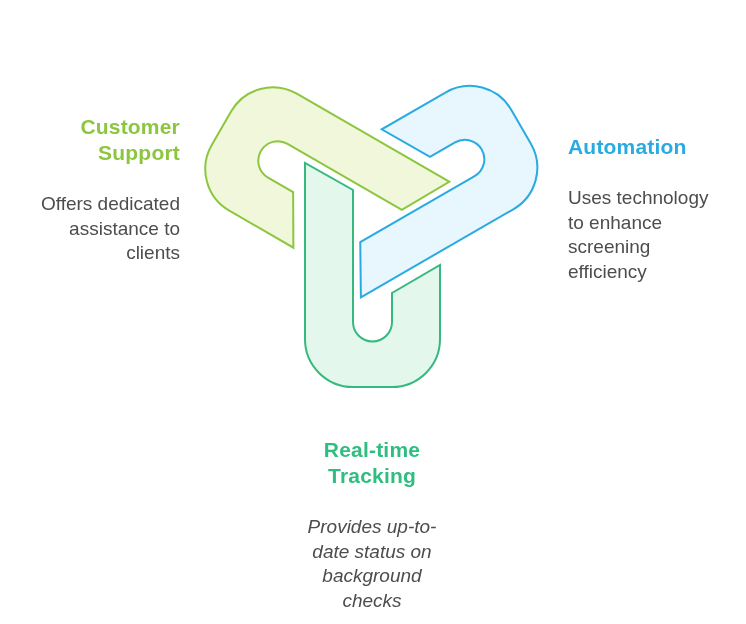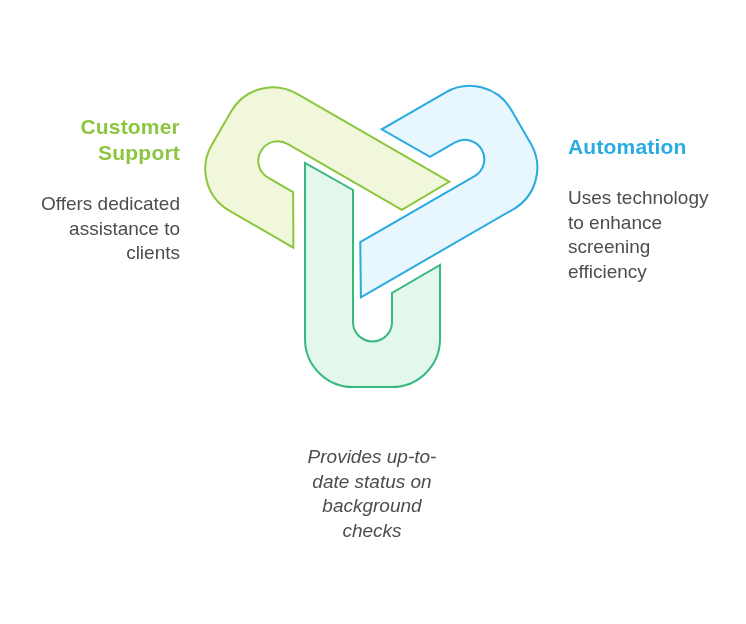--- a/index.html
+++ b/index.html
@@ -79,19 +79,21 @@
 
   <div class="label-block block-right">
     <div class="label-title" style="color: rgb(41, 171, 226);">Automation</div>
     <div class="label-desc" style="color: rgb(77, 77, 77);">Uses technology
 to enhance
 screening
 efficiency</div>
   </div>
 
   <div class="label-block block-bottom">
+    <div class="label-title" style="color: rgb(47, 189, 128);">Real-time
+Tracking</div>
     <div class="label-desc" style="color: rgb(77, 77, 77); font-style: italic;">Provides up-to-
 date status on
 background
 checks</div>
   </div>
 
 </div>
 
 </body></html>

